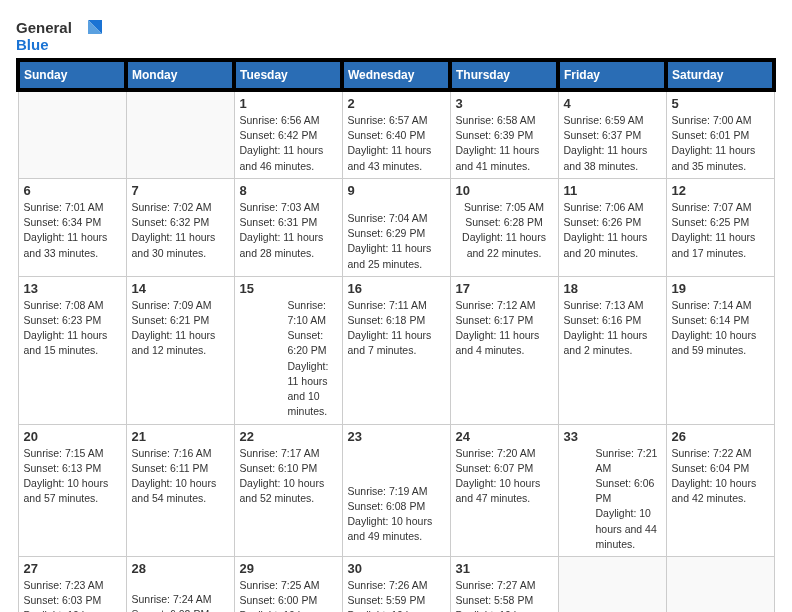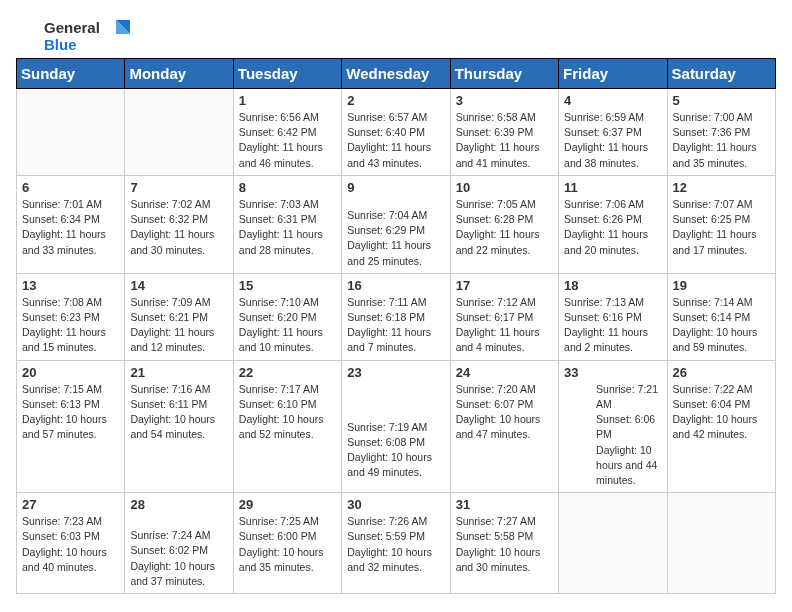--- a/index.html
+++ b/index.html
@@ -8,21 +8,20 @@
       background: #fff;
       width: 792px;
       min-height: 612px;
       padding: 16px;
     }
     .header-area {
       display: flex;
       align-items: flex-start;
       justify-content: space-between;
       margin-bottom: 4px;
-      margin-left: 28px;
     }
     .logo {
       display: flex;
       flex-direction: column;
       align-items: flex-start;
     }
     .title-area {
       text-align: right;
     }
     .month-title {
@@ -39,22 +38,22 @@
     .calendar {
       width: 100%;
       border-collapse: collapse;
       font-size: 10.5px;
     }
     .calendar th {
       background: #2a6db5;
       color: #fff;
       padding: 6px 4px;
       text-align: left;
-      font-size: 15px;
-      border: 1px solid #000000;
+      font-size: 12px;
+      border: 4px solid #000000;
     }
     .calendar td {
       border: 1px solid #ccc;
       vertical-align: top;
       padding: 4px 5px;
       width: 108px;
       min-height: 80px;
       background: #fff;
     }
     .calendar td.empty {
@@ -129,21 +128,21 @@
         </td>
         <td>
           <span class="day-number">4</span>
           <div class="day-info" style="white-space: pre-line;">Sunrise: 6:59 AM
 Sunset: 6:37 PM
 Daylight: 11 hours and 38 minutes.</div>
         </td>
         <td>
           <span class="day-number">5</span>
           <div class="day-info" style="white-space: pre-line;">Sunrise: 7:00 AM
-Sunset: 7:36 PM
+Sunset: 6:01 PM
 Daylight: 11 hours and 35 minutes.</div>
         </td>
       </tr>
       <tr>
         <td>
           <span class="day-number">6</span>
           <div class="day-info" style="white-space: pre-line;">Sunrise: 7:01 AM
 Sunset: 6:34 PM
 Daylight: 11 hours and 33 minutes.</div>
         </td>
@@ -160,21 +159,21 @@
 Daylight: 11 hours and 28 minutes.</div>
         </td>
         <td>
           <span class="day-number">9</span>
           <div class="day-info" style="white-space: pre-line; margin-top: 13px;">Sunrise: 7:04 AM
 Sunset: 6:29 PM
 Daylight: 11 hours and 25 minutes.</div>
         </td>
         <td>
           <span class="day-number">10</span>
-          <div class="day-info" style="white-space: pre-line;">Sunrise: 7:05 AM
+          <div class="day-info" style="white-space: pre-line; text-align: center;">Sunrise: 7:05 AM
 Sunset: 6:28 PM
 Daylight: 11 hours and 22 minutes.</div>
         </td>
         <td>
           <span class="day-number">11</span>
           <div class="day-info" style="white-space: pre-line;">Sunrise: 7:06 AM
 Sunset: 6:26 PM
 Daylight: 11 hours and 20 minutes.</div>
         </td>
         <td>
@@ -192,21 +191,21 @@
 Daylight: 11 hours and 15 minutes.</div>
         </td>
         <td>
           <span class="day-number">14</span>
           <div class="day-info" style="white-space: pre-line;">Sunrise: 7:09 AM
 Sunset: 6:21 PM
 Daylight: 11 hours and 12 minutes.</div>
         </td>
         <td>
           <span class="day-number">15</span>
-          <div class="day-info" style="white-space: pre-line;">Sunrise: 7:10 AM
+          <div class="day-info" style="white-space: pre-line; margin-left: 48px;">Sunrise: 7:10 AM
 Sunset: 6:20 PM
 Daylight: 11 hours and 10 minutes.</div>
         </td>
         <td>
           <span class="day-number">16</span>
           <div class="day-info" style="white-space: pre-line;">Sunrise: 7:11 AM
 Sunset: 6:18 PM
 Daylight: 11 hours and 7 minutes.</div>
         </td>
         <td>

